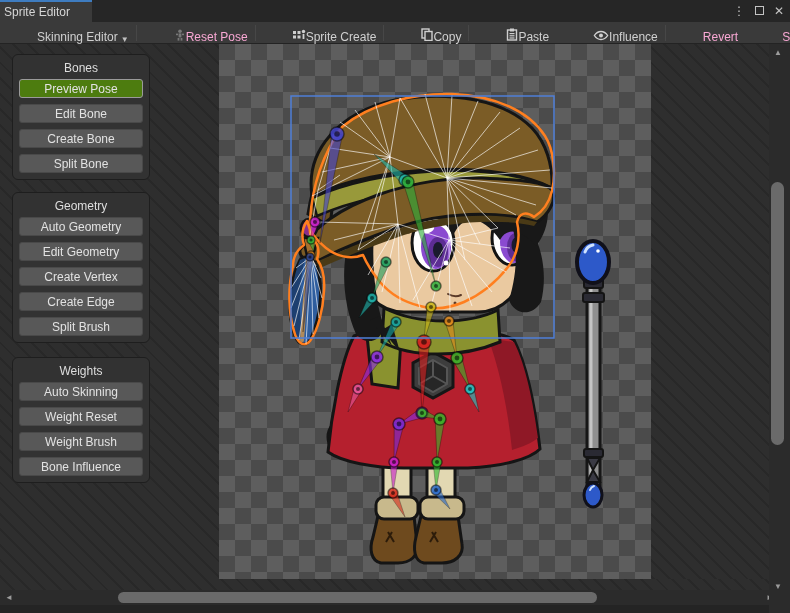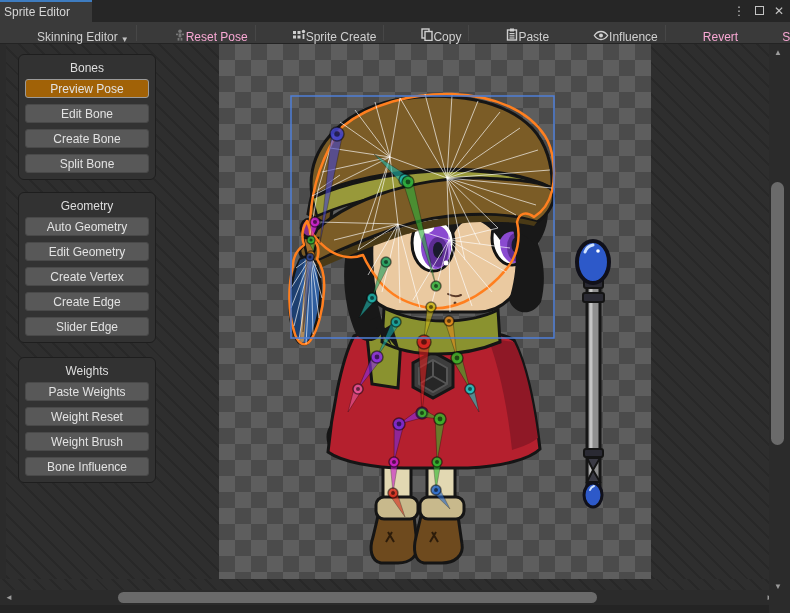--- a/index.html
+++ b/index.html
@@ -25,27 +25,27 @@
   #right-tools{margin-left:auto;display:flex;align-items:center;height:22px;}
   #rgb-swatch{width:20px;height:14px;background:#222;border:1px solid #141414;display:flex;padding:2px;gap:1px;margin:0 12px 0 6px;}
   #rgb-swatch i{flex:1;}
   #slider{position:relative;width:132px;height:22px;margin-right:4px;}
   #slider .track{position:absolute;left:4px;right:2px;top:10px;height:2px;background:#8f8f8f;}
   #slider .handle{position:absolute;left:0;top:4px;width:13px;height:13px;border-radius:50%;background:#b4b4b4;}
   .mip{position:absolute;top:5px;width:12px;height:12px;border:1px solid #1b1b1b;
        background:repeating-conic-gradient(#8e6fa8 0 25%,#55555f 0 50%) 0 0/6px 6px;}
 
   
-  #sidebar{position:absolute;left:6px;top:44px;width:219px;height:546px;
+  #sidebar{position:absolute;left:0;top:44px;width:219px;height:546px;
     background:repeating-linear-gradient(45deg,#2e2e2e 0 9px,#282828 9px 11px);}
   .panel{position:absolute;left:12px;width:138px;background:#323232;border:1px solid #1e1e1e;border-radius:6px;}
   .panel h3{margin:0;padding:6px 0 4px;text-align:center;font-size:12px;font-weight:400;color:#dedede;}
   .pbtn{display:block;width:124px;margin:0 auto 6px;height:19px;line-height:17px;text-align:center;
         font-size:12px;color:#e2e2e2;background:#585858;border:1px solid #494949;border-radius:3px;cursor:default;}
-  .pbtn.active{background:#a16207;border-color:#9a9a9a;}
+  .pbtn.active{background:#4d7c0f;border-color:#9a9a9a;}
 
   
   #canvas{position:absolute;left:219px;top:44px;width:432px;height:535px;
     background:repeating-conic-gradient(#5e5e5e 0 25%,#4b4b4b 0 50%) 0 0/32px 32px;}
   #rightgap{position:absolute;left:651px;top:44px;width:118px;height:546px;
     background:repeating-linear-gradient(45deg,#2e2e2e 0 9px,#282828 9px 11px);}
   #botgap{position:absolute;left:0;top:579px;width:769px;height:11px;
     background:repeating-linear-gradient(45deg,#2e2e2e 0 9px,#282828 9px 11px);}
   #art{position:absolute;left:0;top:0;}
 
@@ -167,25 +167,25 @@
       <button class="pbtn">Edit Bone</button>
       <button class="pbtn">Create Bone</button>
       <button class="pbtn">Split Bone</button>
     </div>
     <div class="panel" style="top:148px">
       <h3>Geometry</h3>
       <button class="pbtn">Auto Geometry</button>
       <button class="pbtn">Edit Geometry</button>
       <button class="pbtn">Create Vertex</button>
       <button class="pbtn">Create Edge</button>
-      <button class="pbtn">Slider Edge</button>
+      <button class="pbtn">Split Brush</button>
     </div>
     <div class="panel" style="top:313px">
       <h3>Weights</h3>
-      <button class="pbtn">Paste Weights</button>
+      <button class="pbtn">Auto Skinning</button>
       <button class="pbtn">Weight Reset</button>
       <button class="pbtn">Weight Brush</button>
       <button class="pbtn">Bone Influence</button>
     </div>
   </div>
 
   <div id="canvas"></div>
   <div id="rightgap"></div>
   <div id="botgap"></div>
 

